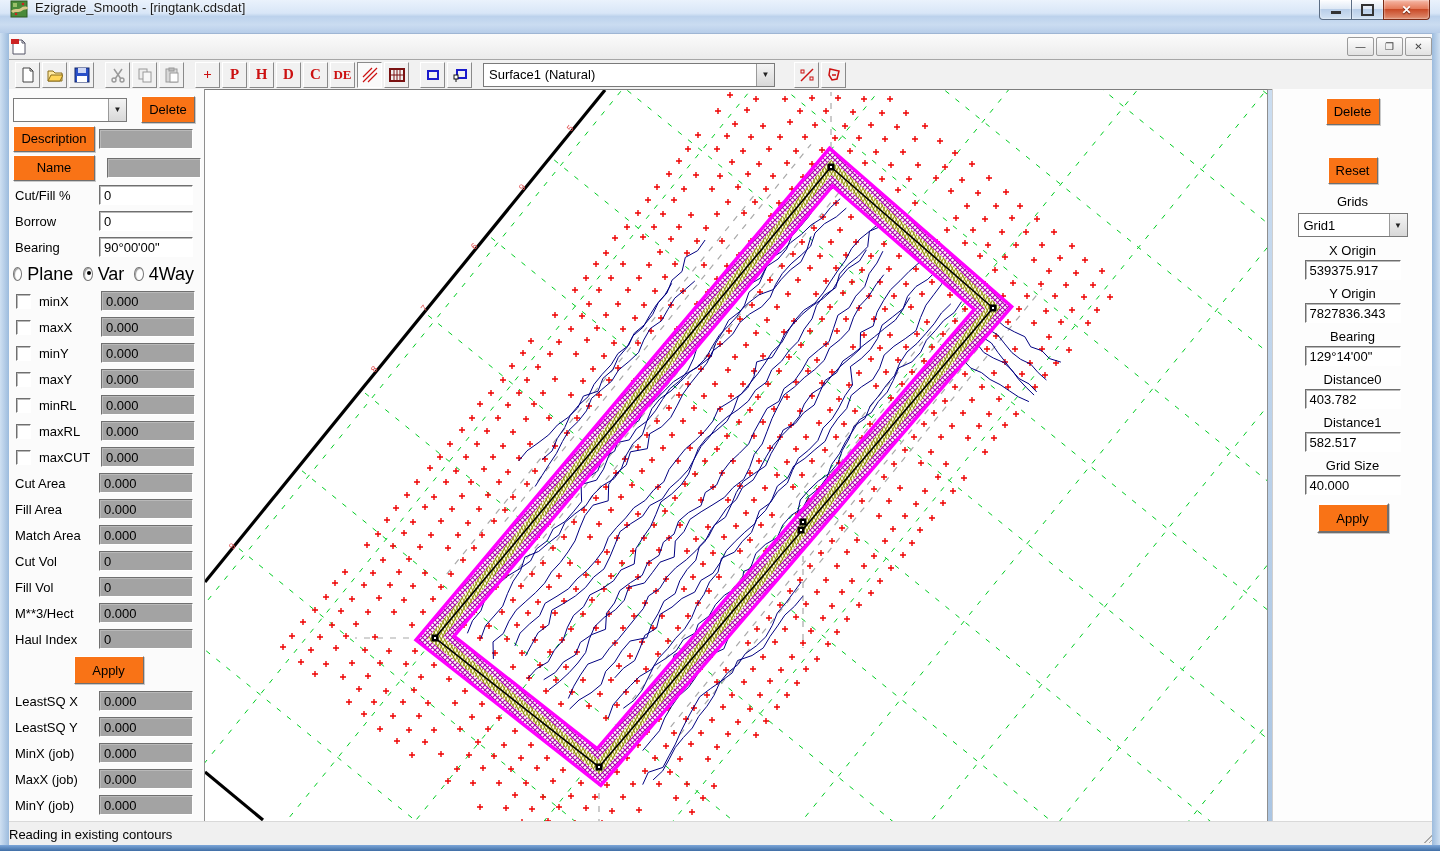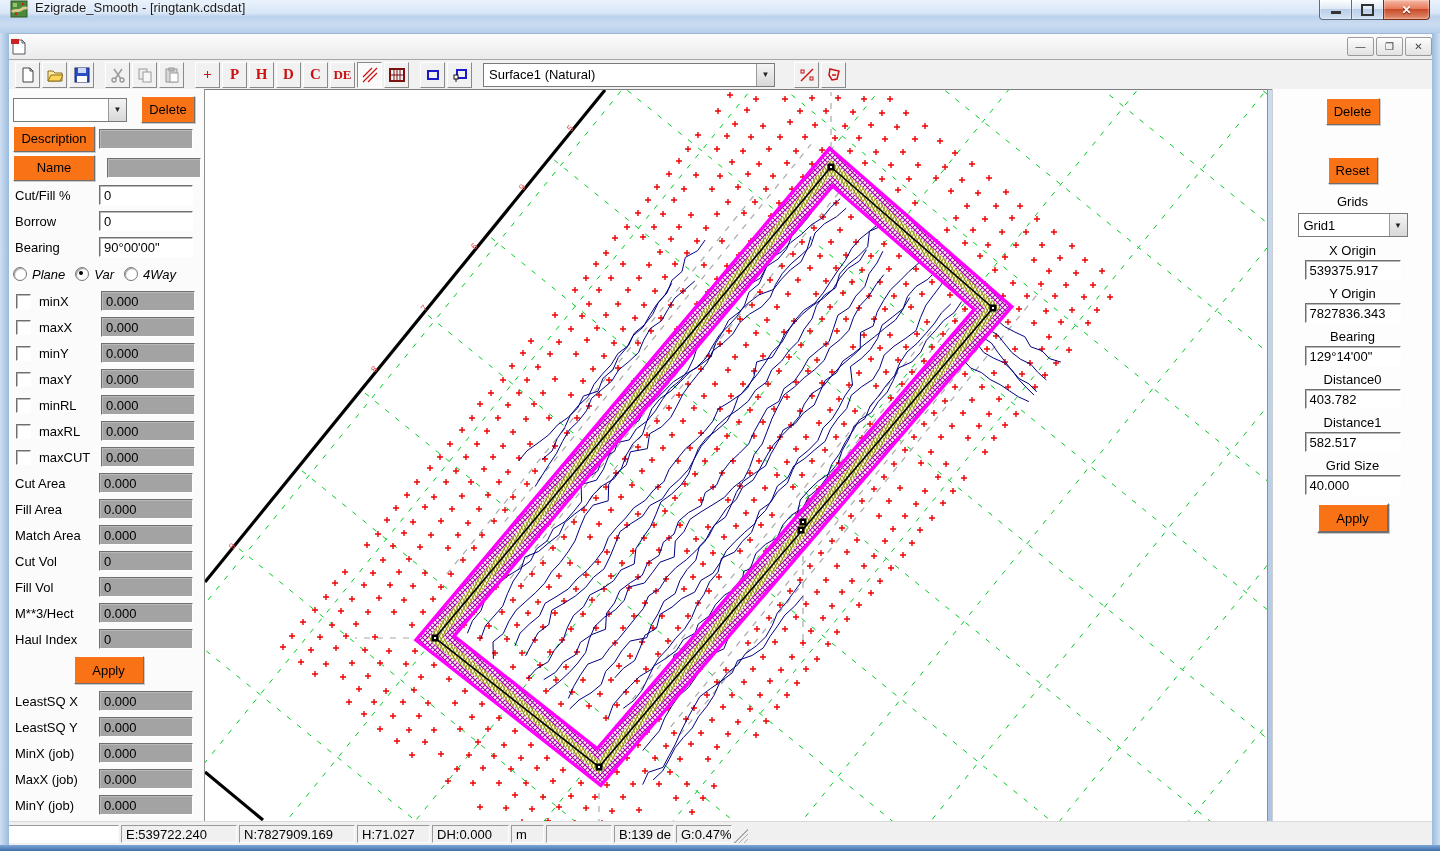--- a/index.html
+++ b/index.html
@@ -52,21 +52,21 @@
   .field{border:1px solid;border-color:#6f6f6f #fff #fff #6f6f6f;box-shadow:inset 1px 1px 0 #b9b9b9;
     height:20px;display:flex;align-items:center;padding-left:4px;font-size:13px;box-sizing:border-box;}
   .field.gray{background:#a3a3a3;}
   .field.white{background:#fff;}
   .chk{width:13px;height:13px;background:#fff;border:1px solid;border-color:#6f6f6f #fff #fff #6f6f6f;
     box-shadow:inset 1px 1px 0 #b9b9b9;margin:0 6px 0 3px;}
   .radio-row{display:flex;align-items:center;height:24px;margin:2px 0 4px 0;}
   .rad{width:12px;height:12px;border-radius:50%;border:1px solid #777;background:#fff;margin-right:5px;
     box-shadow:inset 1px 1px 1px #999;position:relative;}
   .rad.sel::after{content:"";position:absolute;left:3px;top:3px;width:4px;height:4px;border-radius:50%;background:#000;}
-  .rad-label{margin-right:10px;font-size:13px;font-style:italic;}
+  .rad-label{margin-right:10px;font-size:18px;}
   .right-panel{position:absolute;left:1272px;top:89px;width:160px;height:732px;background:#fdfdfd;
     border-left:1px solid #cfcfcf;box-sizing:border-box;padding-top:5px;}
   .rp-center{display:flex;flex-direction:column;align-items:center;}
   .rp-label{font-size:13px;margin:6px 0 2px 0;text-align:center;}
   .rp-field{width:96px;background:#fff;}
   .rp-btn{width:52px;height:25px;margin:4px 0;}
   .rp-apply{width:68px;height:26px;margin-top:8px;border-width:2px;}
   .grid-combo{width:108px;margin-top:2px;}
   
   .canvas{position:absolute;left:205px;top:89px;width:1063px;height:732px;background:#fff;
@@ -452,30 +452,20 @@
         <div class="field rp-field">403.782</div>
         <div class="rp-label">Distance1</div>
         <div class="field rp-field">582.517</div>
         <div class="rp-label">Grid Size</div>
         <div class="field rp-field">40.000</div>
       </div>
     <div class="btn rp-apply">Apply</div>
   </div>
 
   <div class="statusbar">
-    <div id="status-cells" style="display:flex;">
-        <div class="sb-cell" style="width: 117px; background: rgb(255, 255, 255);"></div>
-        <div class="sb-cell" style="width: 116px;">E:539722.240</div>
-        <div class="sb-cell" style="width: 116px;">N:7827909.169</div>
-        <div class="sb-cell" style="width: 73px;">H:71.027</div>
-        <div class="sb-cell" style="width: 77px;">DH:0.000</div>
-        <div class="sb-cell" style="width: 33px;">m</div>
-        <div class="sb-cell" style="width: 66px;"></div>
-        <div class="sb-cell" style="width: 60px;">B:139 de</div>
-        <div class="sb-cell" style="width: 56px;">G:0.47%</div>
-      </div>
+    <span class="sb-msg">Reading in existing contours</span>
     <div class="sb-grip"></div>
   </div>
 
   <div class="side-border-l"></div>
   <div class="side-border-r"></div>
   <div class="bottom-border"></div>
 </div>
 
 </body></html>

